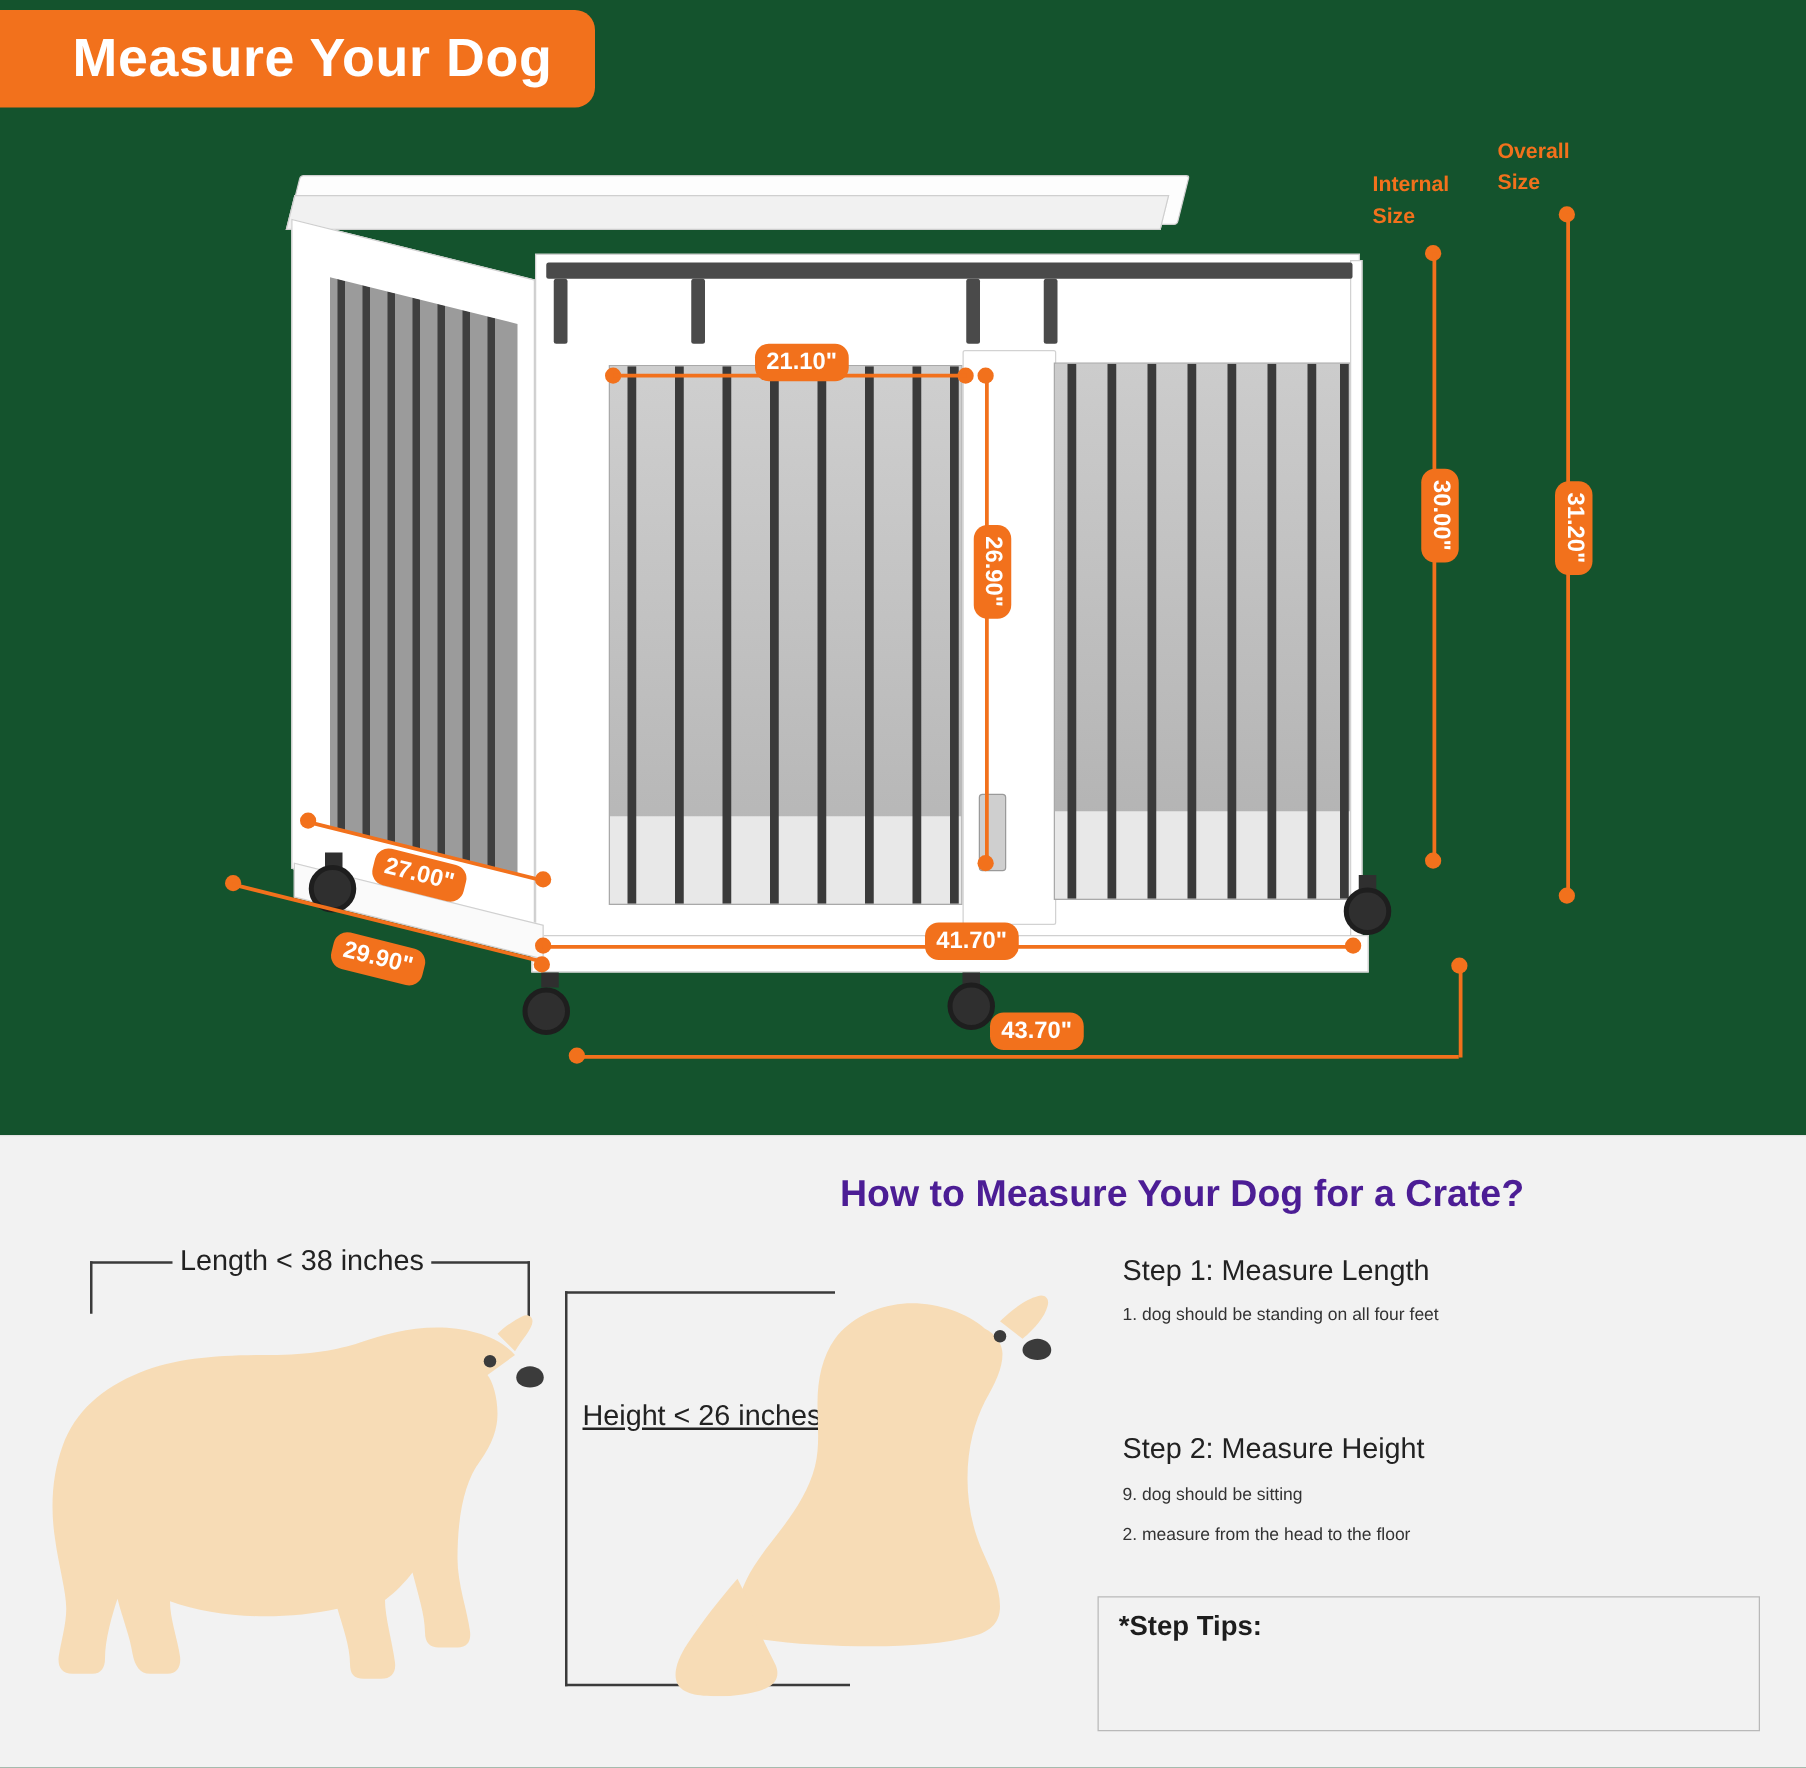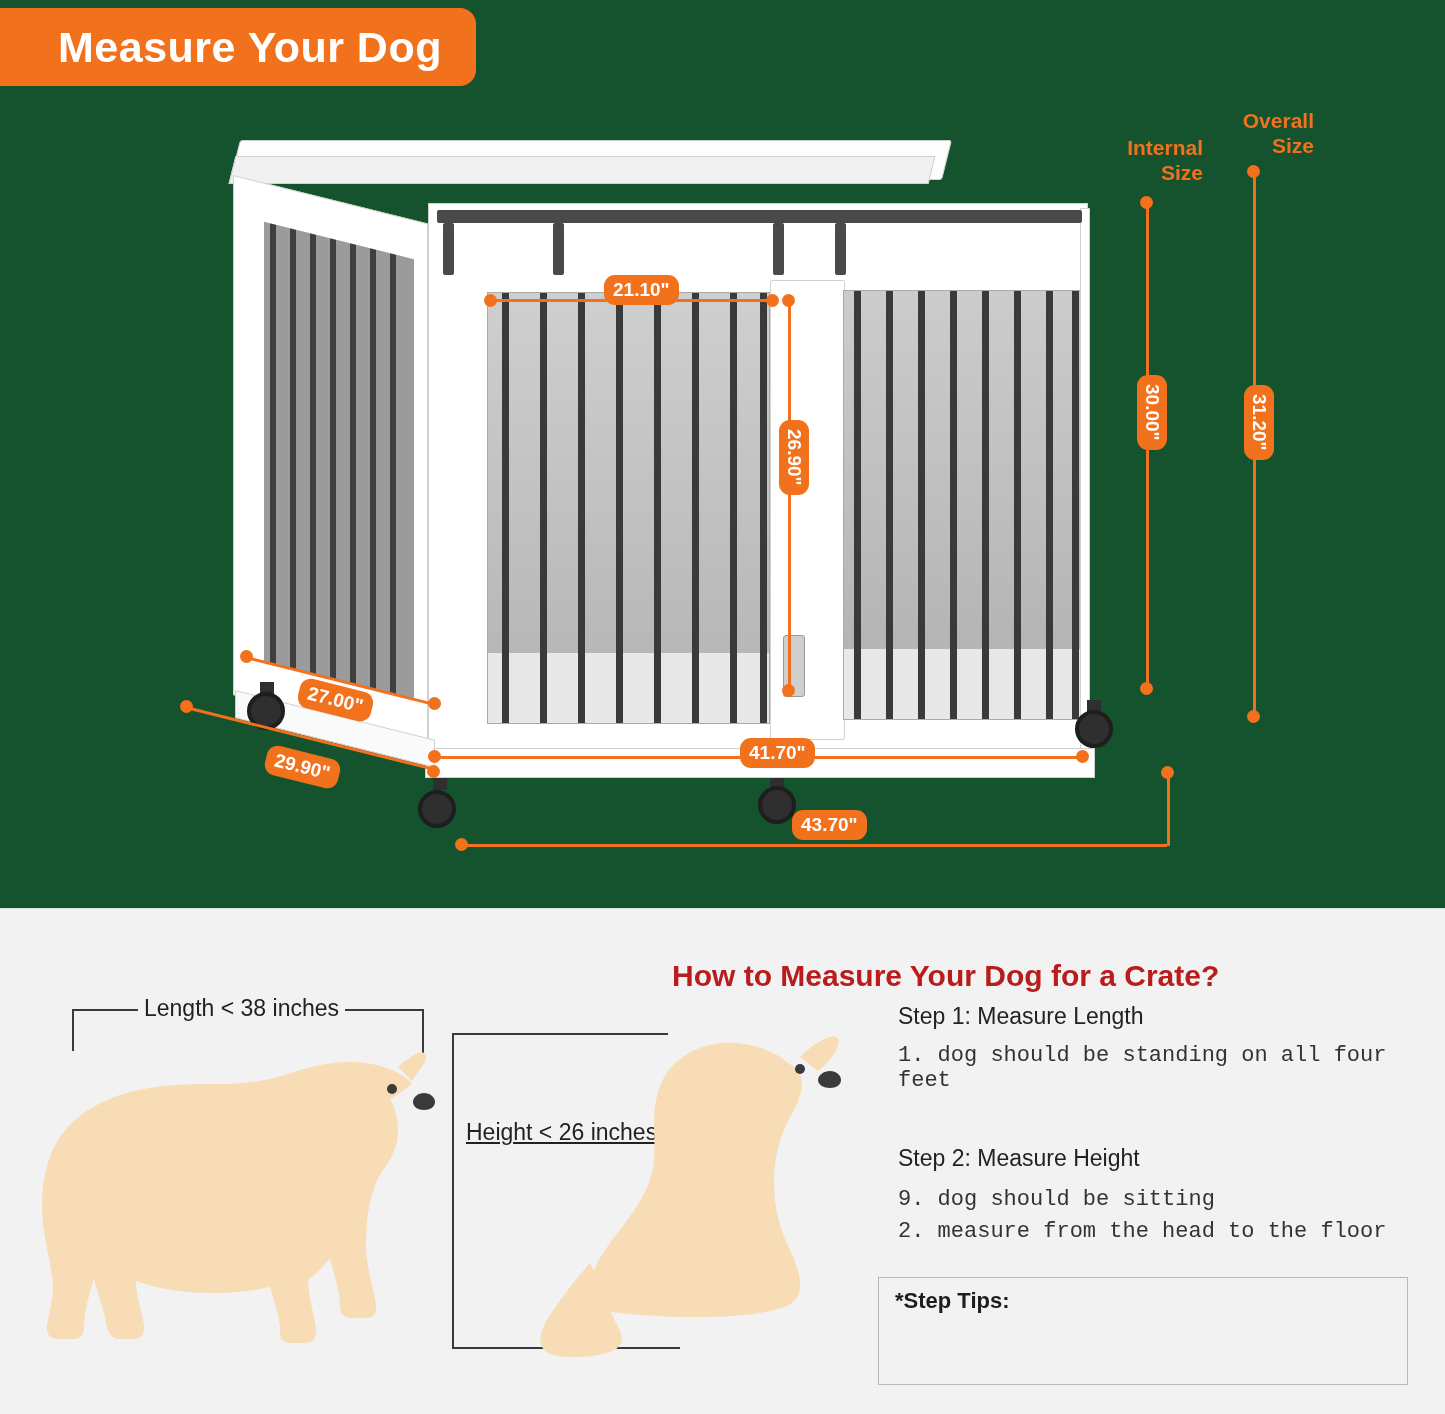--- a/index.html
+++ b/index.html
@@ -35,23 +35,23 @@
     font-size: 43px;
     font-weight: bold;
     letter-spacing: 0.5px;
   }
 
   
   .callout-label {
     position: absolute;
     color: #f2711c;
     font-weight: bold;
-    font-size: 21px;
+    font-size: 17px;
     line-height: 25px;
-    text-align: right;
+    text-align: left;
   }
 
   
   #crate {
     position: absolute;
     left: 225px;
     top: 130px;
     width: 900px;
     height: 700px;
   }
@@ -222,35 +222,33 @@
     width: 1445px; height: 506px;
     background: #f2f2f2;
     border-top: 1px solid #e2e2e2;
   }
 
   #bottom-title {
     position: absolute;
     left: 672px; top: 30px;
     font-size: 30px;
     font-weight: bold;
-    color: #b91c1c;
-    margin-top: 20px;
+    color: #4c1d95;
   }
 
   .step-head {
     position: absolute;
     font-size: 23px;
     color: #222;
     font-weight: normal;
   }
   .step-line {
     position: absolute;
-    font-size: 22px;
+    font-size: 14px;
     color: #333;
-    font-family: Liberation Mono, monospace;
   }
 
   #tips-box {
     position: absolute;
     left: 878px; top: 368px;
     width: 530px; height: 108px;
     border: 1px solid #b9b9b9;
     background: #f2f2f2;
   }
   #tips-title {

